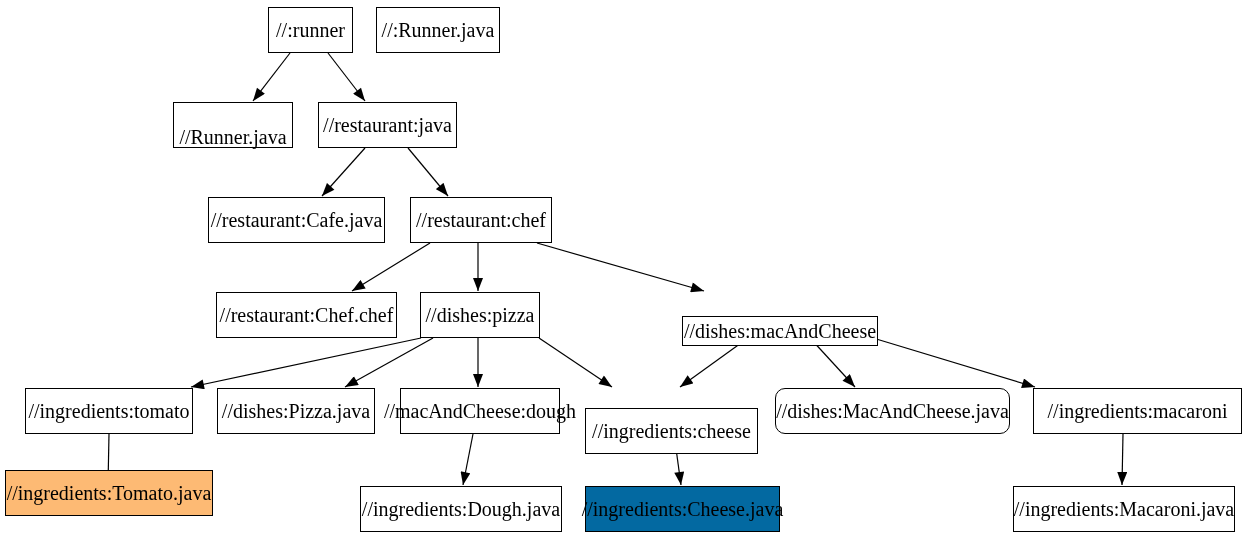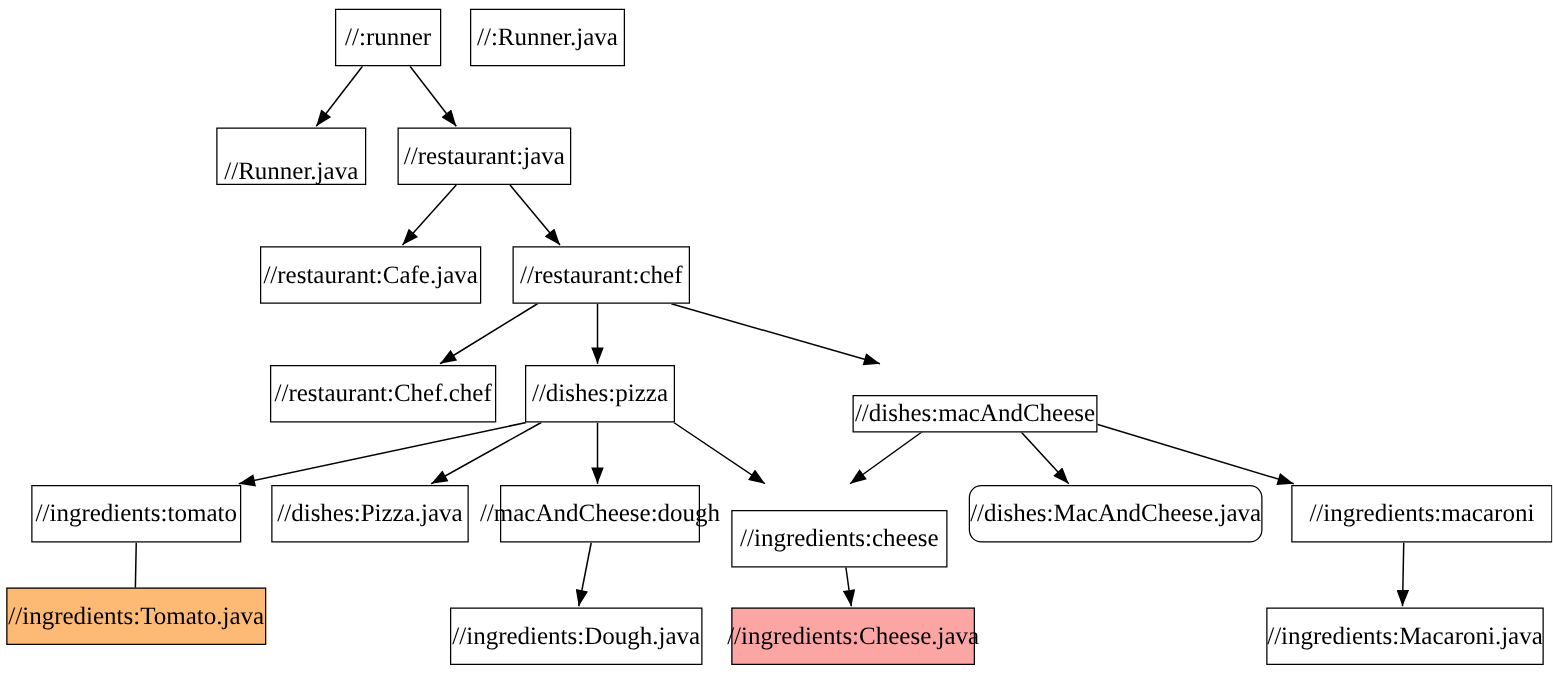--- a/index.html
+++ b/index.html
@@ -111,20 +111,20 @@
       </div>
       <div class="node" style="left: 1033px; top: 388px; width: 209px; height: 46px; background: rgb(255, 255, 255); border-color: rgb(0, 0, 0);">
         <span>//ingredients:macaroni</span>
       </div>
       <div class="node" style="left: 5px; top: 470px; width: 208px; height: 46px; background: #fdba74; border-color: rgb(0, 0, 0);">
         <span>//ingredients:Tomato.java</span>
       </div>
       <div class="node" style="left: 360px; top: 486px; width: 202px; height: 46px; background: rgb(255, 255, 255); border-color: rgb(0, 0, 0);">
         <span>//ingredients:Dough.java</span>
       </div>
-      <div class="node" style="left: 585px; top: 486px; width: 195px; height: 46px; background: #fca5a5; border-color: rgb(0, 0, 0);">
+      <div class="node" style="left: 585px; top: 486px; width: 195px; height: 46px; background: #0369a1; border-color: rgb(0, 0, 0);">
         <span>//ingredients:Cheese.java</span>
       </div>
       <div class="node" style="left: 1013px; top: 486px; width: 222px; height: 46px; background: rgb(255, 255, 255); border-color: rgb(0, 0, 0);">
         <span>//ingredients:Macaroni.java</span>
       </div>
     </div>
 </div>
 
 </body></html>

